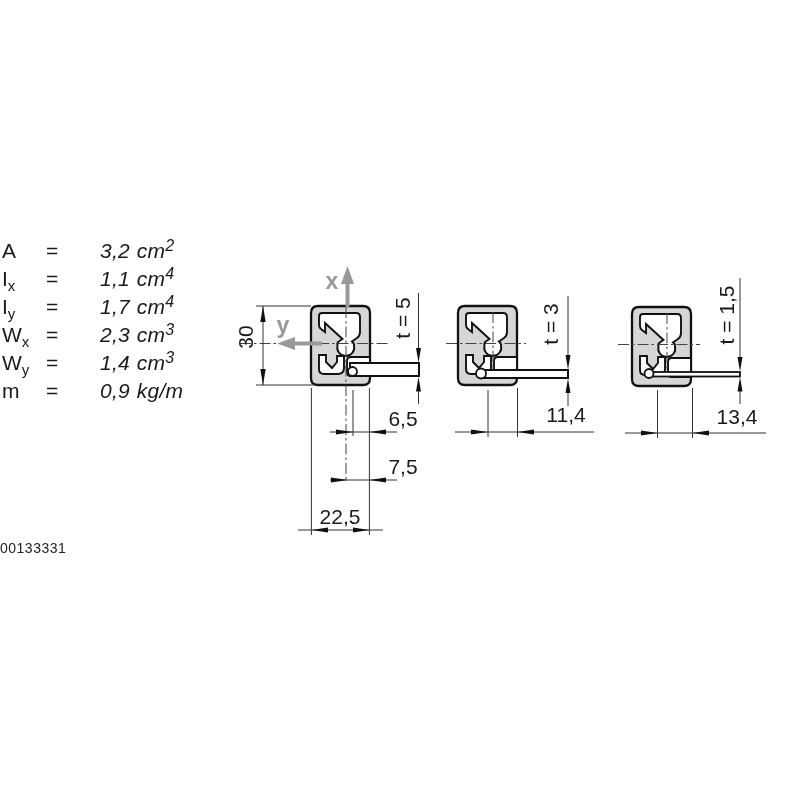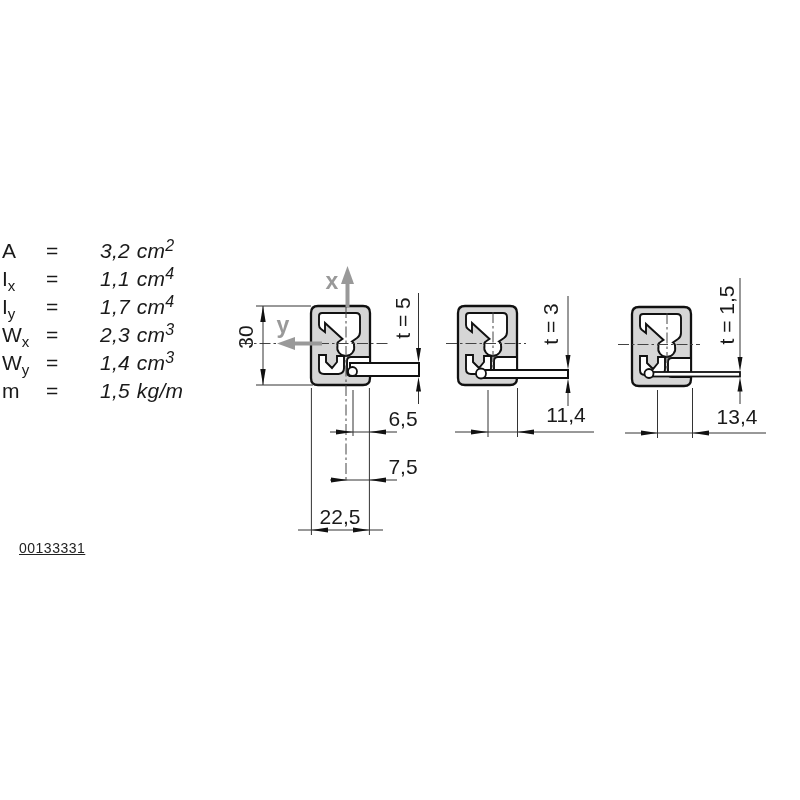--- a/index.html
+++ b/index.html
@@ -7,21 +7,21 @@
          font-family:"Liberation Sans", sans-serif;color:#111;}
   
   .props{position:absolute;left:2px;top:237px;font-size:21px;line-height:28px;color:#1a1a1a;}
   .prow{display:grid;grid-template-columns:44px 54px auto;white-space:nowrap;}
   .psym sub{font-size:15px;vertical-align:-5px;line-height:0;}
   .pval{letter-spacing:0.2px;font-style:italic;}
   .punit{margin-left:7px;}
   .pexp{font-size:16px;vertical-align:7px;line-height:0;}
   .peq{color:#1a1a1a;}
   
-  .drawno{position:absolute;left:19px;top:540px;font-size:14px;letter-spacing:0.5px;color:#222;text-decoration:underline;}
+  .drawno{position:absolute;left:0;top:540px;font-size:14px;letter-spacing:0.5px;color:#222;}
   svg{position:absolute;left:0;top:0;}
   svg text{font-family:"Liberation Sans", sans-serif;fill:#1a1a1a;}
   .dimtxt{font-size:21px;}
   .axlbl{font-size:23px;font-weight:bold;fill:#999999;}
 </style>
 </head>
 <body>
 
 <div id="stage">
 
@@ -47,21 +47,21 @@
       <span class="pval"><span>2,3</span><span class="punit">cm</span><span class="pexp">3</span></span>
     </div>
     <div class="prow">
       <span class="psym"><span>W</span><sub>y</sub></span>
       <span class="peq">=</span>
       <span class="pval"><span>1,4</span><span class="punit">cm</span><span class="pexp">3</span></span>
     </div>
     <div class="prow">
       <span class="psym"><span>m</span><sub></sub></span>
       <span class="peq">=</span>
-      <span class="pval"><span>1,5</span><span class="punit">kg/m</span><span class="pexp"></span></span>
+      <span class="pval"><span>0,9</span><span class="punit">kg/m</span><span class="pexp"></span></span>
     </div>
   </div>
 
   <svg width="800" height="800" viewBox="0 0 800 800">
     <defs>
       <g id="profileBody">
 
         <path d="M7,0 H52 Q59,0 59,7 V72 Q59,79 52,79 H7 Q0,79 0,72 V7 Q0,0 7,0 Z" fill="#d6d6d6" stroke="#111" stroke-width="2.3"></path>
 
         <path d="M11,7 L45,7 Q49,7 49,11 L49,26 Q49,30 46,32 L41,35.5 Q43.5,37 43,39.5

